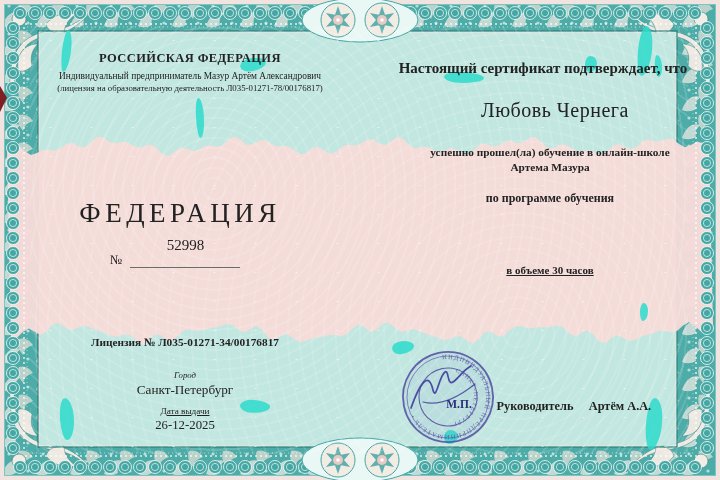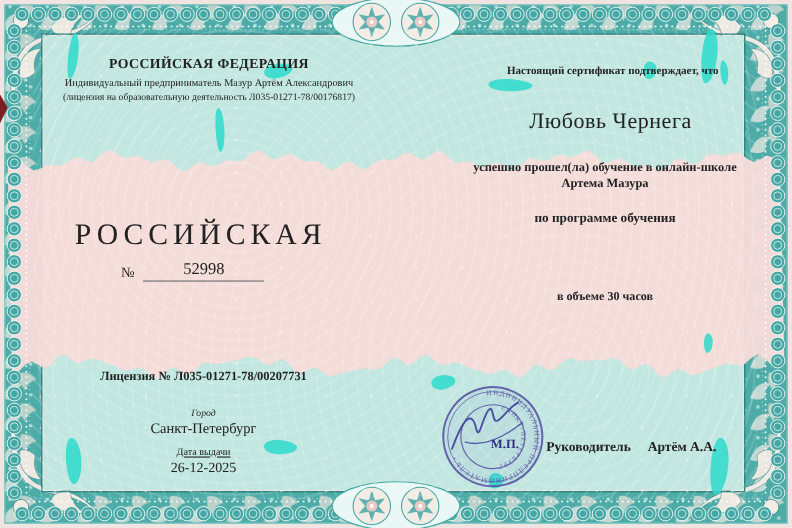--- a/index.html
+++ b/index.html
@@ -20,31 +20,31 @@
   }
   .splotch{position:absolute;z-index:3;background:var(--splotch,#2ddacd);
     border-radius:45% 55% 62% 38% / 52% 44% 56% 48%;opacity:.85;}
   .artifact{position:absolute;z-index:3;background:var(--artifact,#7c2024);
     clip-path:polygon(0 0,100% 45%,0 100%);}
   .txt{position:absolute;z-index:5;text-align:center;color:var(--text,#222);line-height:1.22;}
   .b{font-weight:bold;}
   .t-country{left:40px;top:51px;width:300px;font-size:12.5px;letter-spacing:.4px;}
   .t-entre{left:36px;top:71px;width:308px;font-size:9.4px;}
   .t-licnote{left:36px;top:83px;width:308px;font-size:8.8px;}
-  .t-statement{left:407px;top:59px;width:300px;font-size:10px;text-align:center;}
+  .t-statement{left:393px;top:59px;width:300px;font-size:15px;text-align:center;}
   .t-recipient{left:400px;top:98px;width:310px;font-size:20px;letter-spacing:.5px;}
   .t-completion{left:400px;top:145px;width:300px;font-size:11.3px;line-height:1.35;}
   .t-program-label{left:400px;top:191px;width:300px;font-size:12px;}
   .t-program-name{left:400px;top:224px;width:300px;font-size:11.4px;letter-spacing:.5px;}
-  .t-volume{left:400px;top:264px;width:300px;font-size:11px;}
+  .t-volume{left:400px;top:264px;width:300px;font-size:11px;text-decoration:underline;}
   .t-title{left:68px;top:197px;width:224px;font-size:27px;letter-spacing:4.5px;}
   .num-row{left:110px;top:237px;display:flex;align-items:flex-end;z-index:5;position:absolute;}
   .num-label{font-size:13px;color:var(--text,#222);}
   .num-box{width:110px;margin-left:8px;border-bottom:1px solid #6b6b6b;text-align:center;
-    font-size:15px;color:var(--text,#222);padding-bottom:1px;}
+    font-size:15px;color:var(--text,#222);padding-bottom:13px;}
   .t-license-line{left:45px;top:336px;width:280px;font-size:11.3px;}
   .t-city-label{left:45px;top:370px;width:280px;font-size:8.8px;font-style:italic;}
   .t-city{left:45px;top:382px;width:280px;font-size:13.2px;}
   .t-date-label{left:45px;top:406px;width:280px;font-size:9.2px;text-decoration:underline;}
   .t-date{left:45px;top:418px;width:280px;font-size:12.8px;}
   .t-head-label{left:470px;top:399px;width:130px;font-size:12.3px;}
   .t-head-name{left:565px;top:399px;width:110px;font-size:12.3px;}
   .t-mp{left:436px;top:397px;width:46px;font-size:11.5px;color:#2e2e7e;z-index:6;}
   #stamp{position:absolute;left:393px;top:342px;z-index:4;opacity:.88;}
 </style>
@@ -869,27 +869,27 @@
   </svg>
 
   <div id="speckles"></div>
 
   <div class="artifact" style="left:0;top:86px;width:7px;height:26px;"></div>
 
   <div class="txt t-country b">РОССИЙСКАЯ ФЕДЕРАЦИЯ</div>
   <div class="txt t-entre">Индивидуальный предприниматель Мазур Артём Александрович</div>
   <div class="txt t-licnote">(лицензия на образовательную деятельность Л035-01271-78/00176817)</div>
 
-  <div class="txt t-title">РОССИЙСКАЯ</div>
+  <div class="txt t-title">ФЕДЕРАЦИЯ</div>
   <div class="num-row">
     <span class="num-label">№</span>
     <span class="num-box">52998</span>
   </div>
 
-  <div class="txt t-license-line b">Лицензия № Л035-01271-78/00207731</div>
+  <div class="txt t-license-line b">Лицензия № Л035-01271-34/00176817</div>
   <div class="txt t-city-label">Город</div>
   <div class="txt t-city">Санкт-Петербург</div>
   <div class="txt t-date-label">Дата выдачи</div>
   <div class="txt t-date">26-12-2025</div>
 
   <div class="txt t-statement b">Настоящий сертификат подтверждает, что</div>
   <div class="txt t-recipient">Любовь Чернега</div>
   <div class="txt t-completion b">
     <div>успешно прошел(ла) обучение в онлайн-школе</div>
     <div>Артема Мазура</div>

